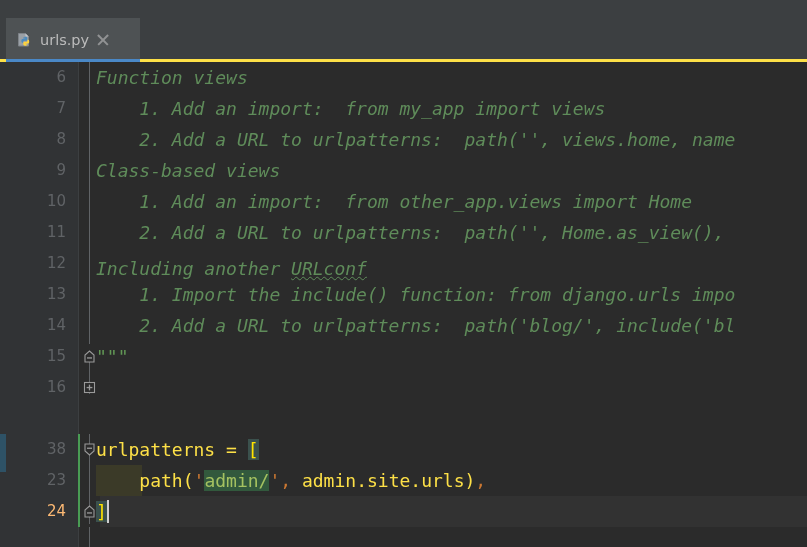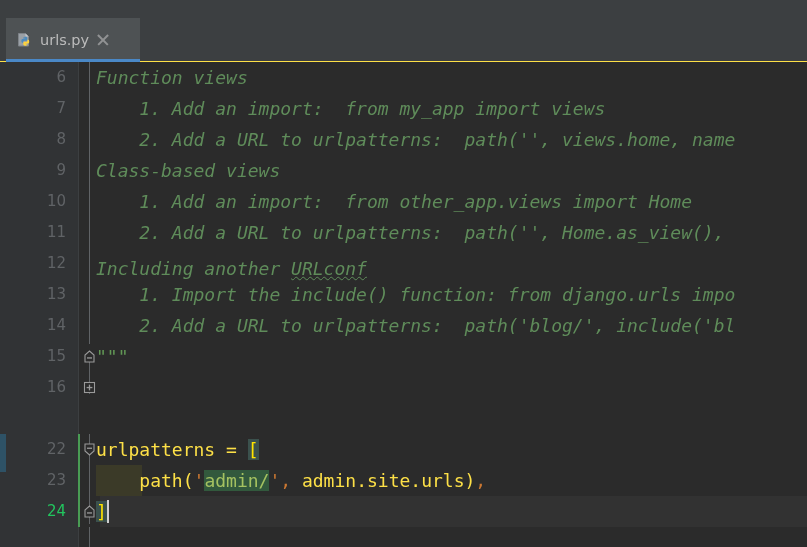--- a/index.html
+++ b/index.html
@@ -16,21 +16,21 @@
   
   .topstrip {
     position: absolute; left: 0; top: 0; width: 807px; height: 18px;
     background: #3c3f41;
   }
 
   
   .tabbar {
     position: absolute; left: 0; top: 18px; width: 807px; height: 44px;
     background: #3c3f41;
-    border-bottom: 1px solid #fde047;
+    border-bottom: 3px solid #fde047;
   }
   .tab {
     position: absolute; left: 6px; top: 0; height: 44px;
     width: 134px;
     background: #4e5254;
     display: flex; align-items: center;
     padding: 0 8px 0 10px;
     cursor: pointer;
   }
   .tab .tab-underline {
@@ -81,21 +81,21 @@
     background: #3c3f41;
   }
   .linenum {
     position: absolute; right: 12px; width: 58px;
     text-align: right;
     color: #606366;
     font-family: "DejaVu Sans", sans-serif;
     font-size: 15px;
     line-height: 31px; height: 31px;
   }
-  .linenum.current { color: #22c55e; }
+  .linenum.current { color: #fdba74; }
 
   
   .changebar {
     position: absolute; left: 78px; width: 2px; background: #499c54;
   }
 
   
   .foldcol {
     position: absolute; left: 80px; top: 0; width: 20px; height: 100%;
     background: #2b2b2b;
@@ -185,21 +185,21 @@
       <div class="linenum" style="top:31px;">7</div>
       <div class="linenum" style="top:62px;">8</div>
       <div class="linenum" style="top:93px;">9</div>
       <div class="linenum" style="top:124px;">10</div>
       <div class="linenum" style="top:155px;">11</div>
       <div class="linenum" style="top:186px;">12</div>
       <div class="linenum" style="top:217px;">13</div>
       <div class="linenum" style="top:248px;">14</div>
       <div class="linenum" style="top:279px;">15</div>
       <div class="linenum" style="top:310px;">16</div>
-      <div class="linenum" style="top:372px;">22</div>
+      <div class="linenum" style="top:372px;">38</div>
       <div class="linenum" style="top:403px;">23</div>
       <div class="linenum current" style="top:434px;">24</div>
     </div>
 
     <div class="gutter-divider"></div>
 
     <div class="changebar" style="top:372px; height:93px;"></div>
 
     <div class="foldcol">
 

